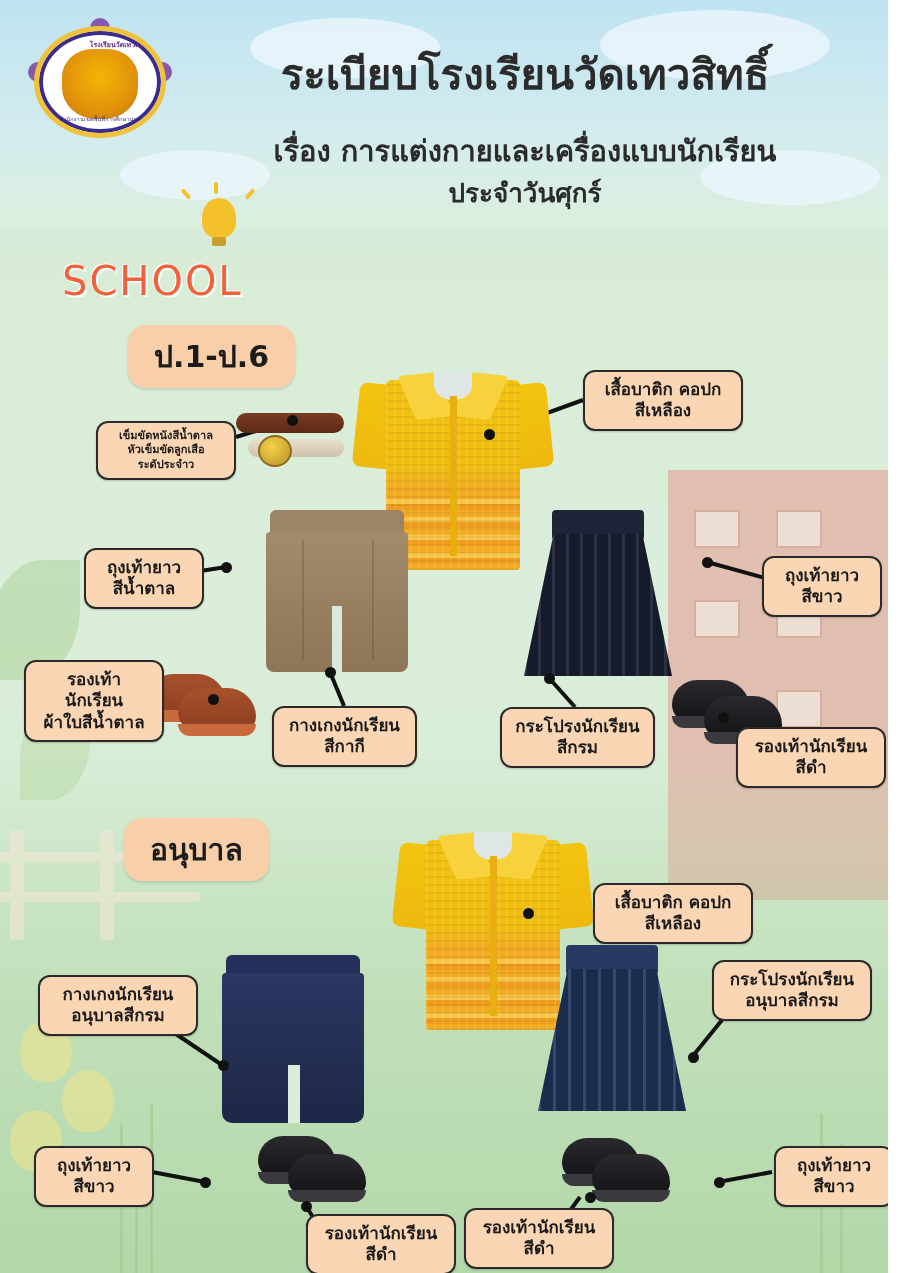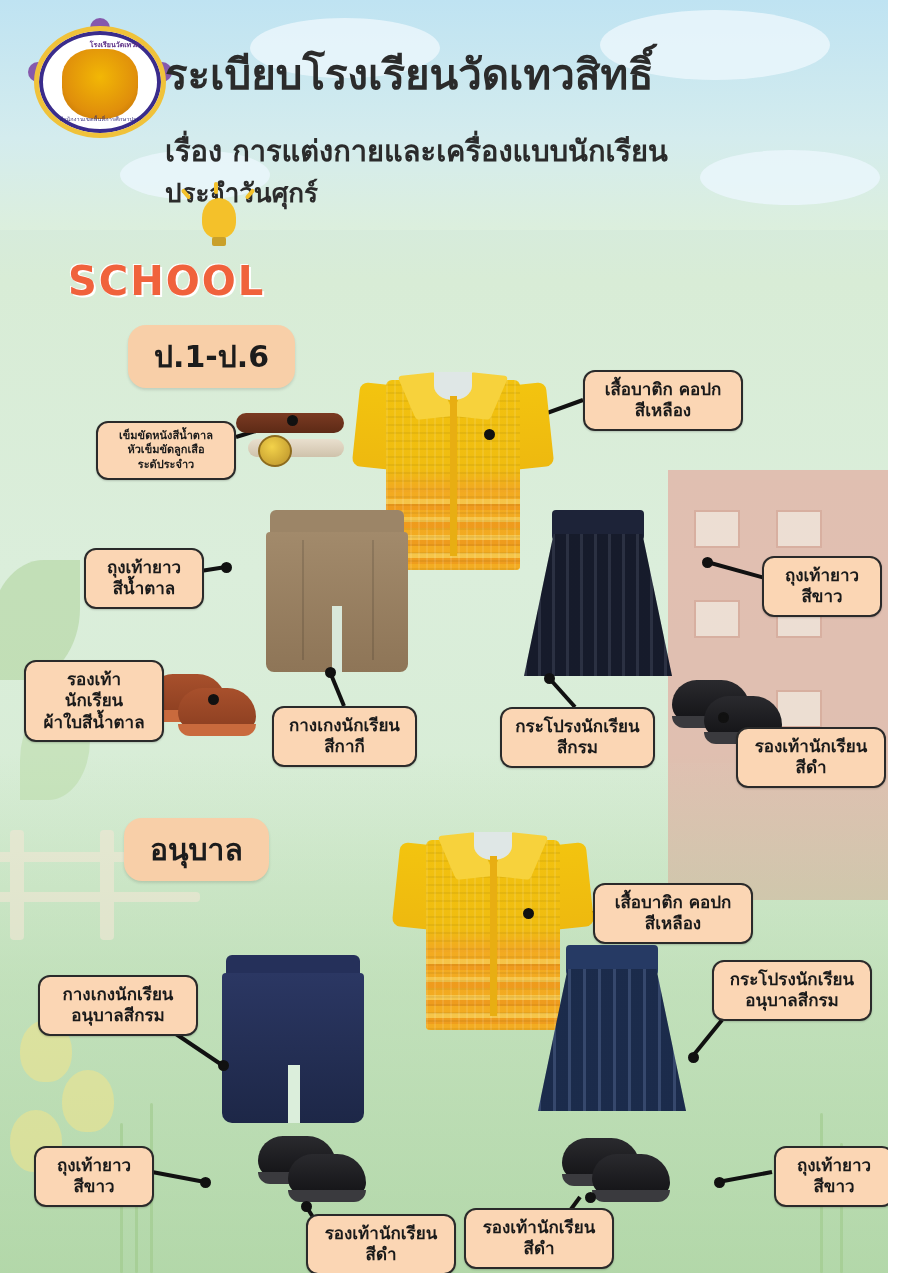--- a/index.html
+++ b/index.html
@@ -72,40 +72,40 @@
   .logo .motto {
     position:absolute; left:0; bottom:10px; width:160px; text-align:center;
     font-size:5.5px; color:#2b2470; letter-spacing:.2px;
   }
   .logo .topname {
     position:absolute; left:0; top:8px; width:160px; text-align:center;
     font-size:7px; color:#5b2d86; font-weight:bold;
   }
   .logo .petal { position:absolute; width:20px; height:20px; background:#7a3fa0; border-radius:50%; opacity:.85;}
 
-  .title-block { position:absolute; left:165px; top:52px; width:720px; }
+  .title-block { position:absolute; left:165px; top:52px; width:720px; text-align:center; }
   .t1 { font-size:42px; font-weight:bold; color:#2b2b2b; line-height:1.1; letter-spacing:0px;}
   .t2 { font-size:29px; font-weight:bold; color:#2b2b2b; margin-top:30px;}
   .t3 { font-size:26px; font-weight:bold; color:#2b2b2b; margin-top:16px; line-height:1.35;}
 
   .b2s { position:absolute; left:50px; top:200px; width:220px; height:110px; }
   .b2s .bulb {
     position:absolute; right:34px; top:-2px; width:34px; height:40px;
     background:#f4c12a; border-radius:50% 50% 40% 40%;
   }
   .b2s .bulb:after{
     content:""; position:absolute; left:10px; bottom:-8px; width:14px;height:9px;background:#c9a02a;border-radius:2px;
   }
   .b2s .ray { position:absolute; background:#f4c12a; width:4px; height:12px; border-radius:2px;}
   .b2s .back {
     position:absolute; left:10px; top:26px; font-size:32px; font-weight:bold; color:#3aa7d8;
     font-family:"DejaVu Serif", serif; font-style:italic;
   }
   .b2s .school {
-    position:absolute; left:18px; top:58px; font-size:40px; font-weight:bold; color:#f0623c;
+    position:absolute; left:12px; top:58px; font-size:40px; font-weight:normal; color:#f0623c;
     letter-spacing:2px;
     text-shadow: 2px 2px 0 #fff, -1px -1px 0 #fff;
   }
 
   
   .pill {
     position:absolute; background:#f8cfa8; border-radius:18px;
     padding:8px 26px; font-size:30px; font-weight:bold; color:#1c1c1c;
     box-shadow:0 2px 3px rgba(0,0,0,.12);
   }

